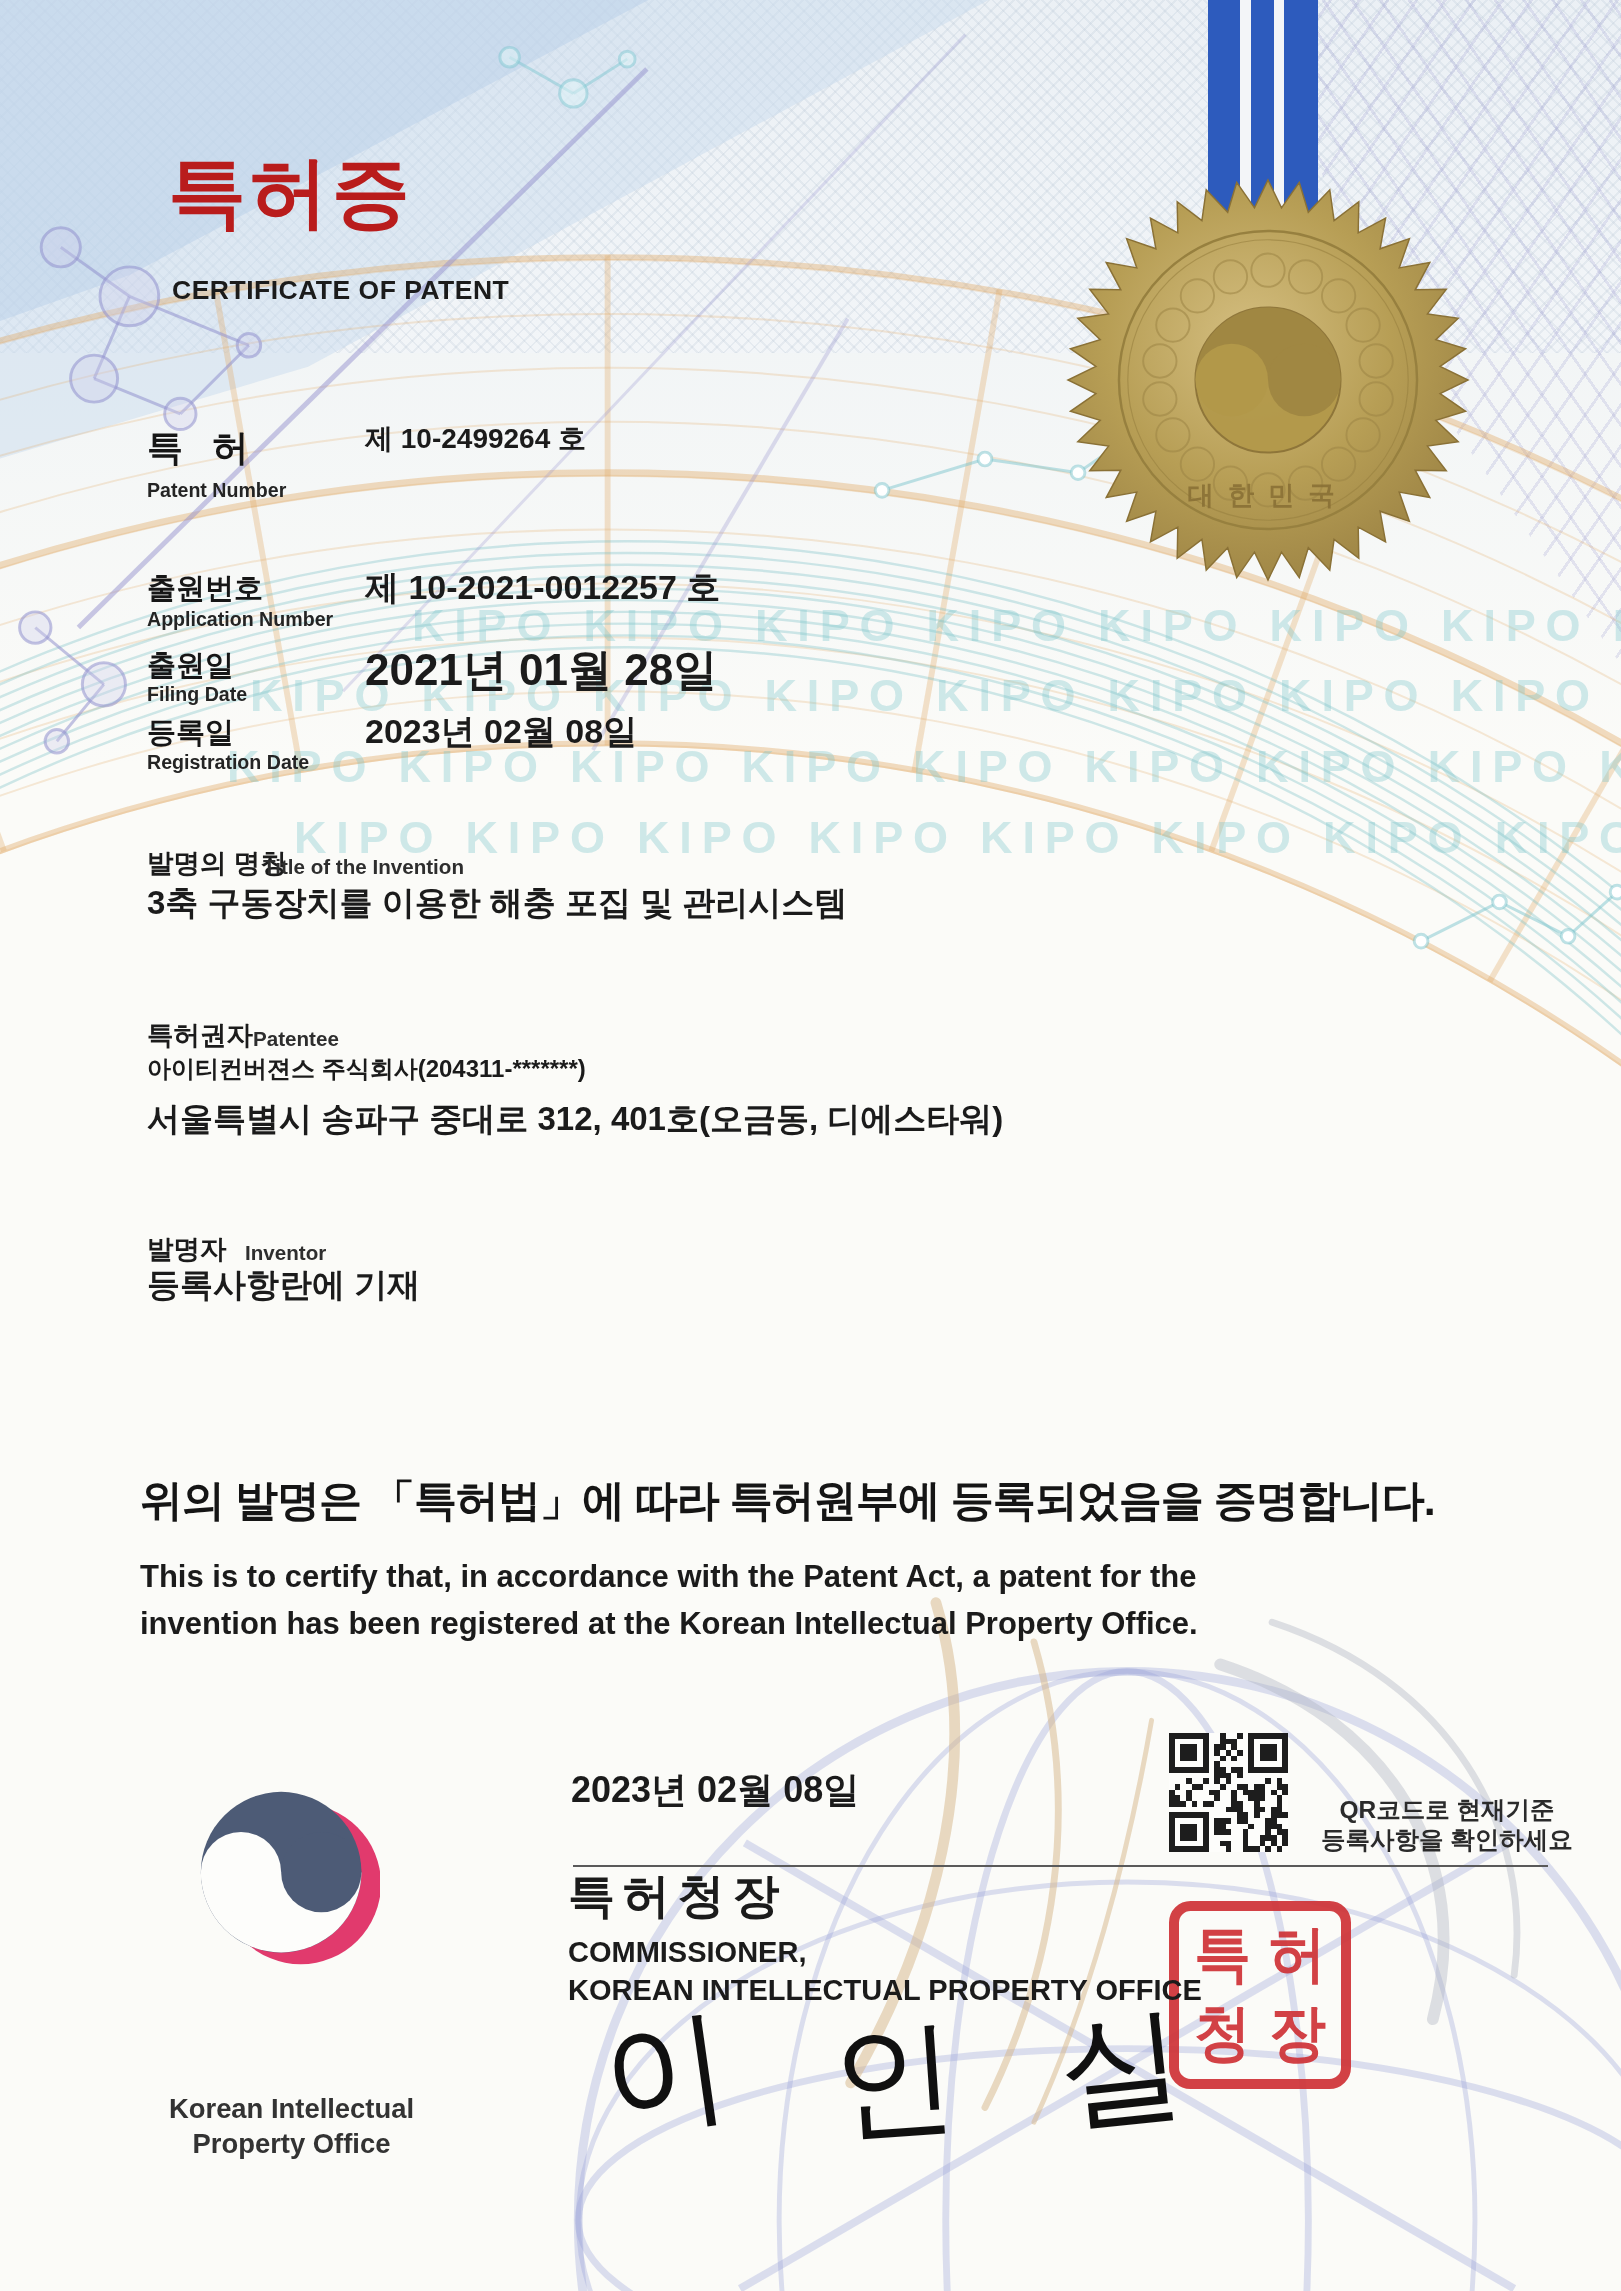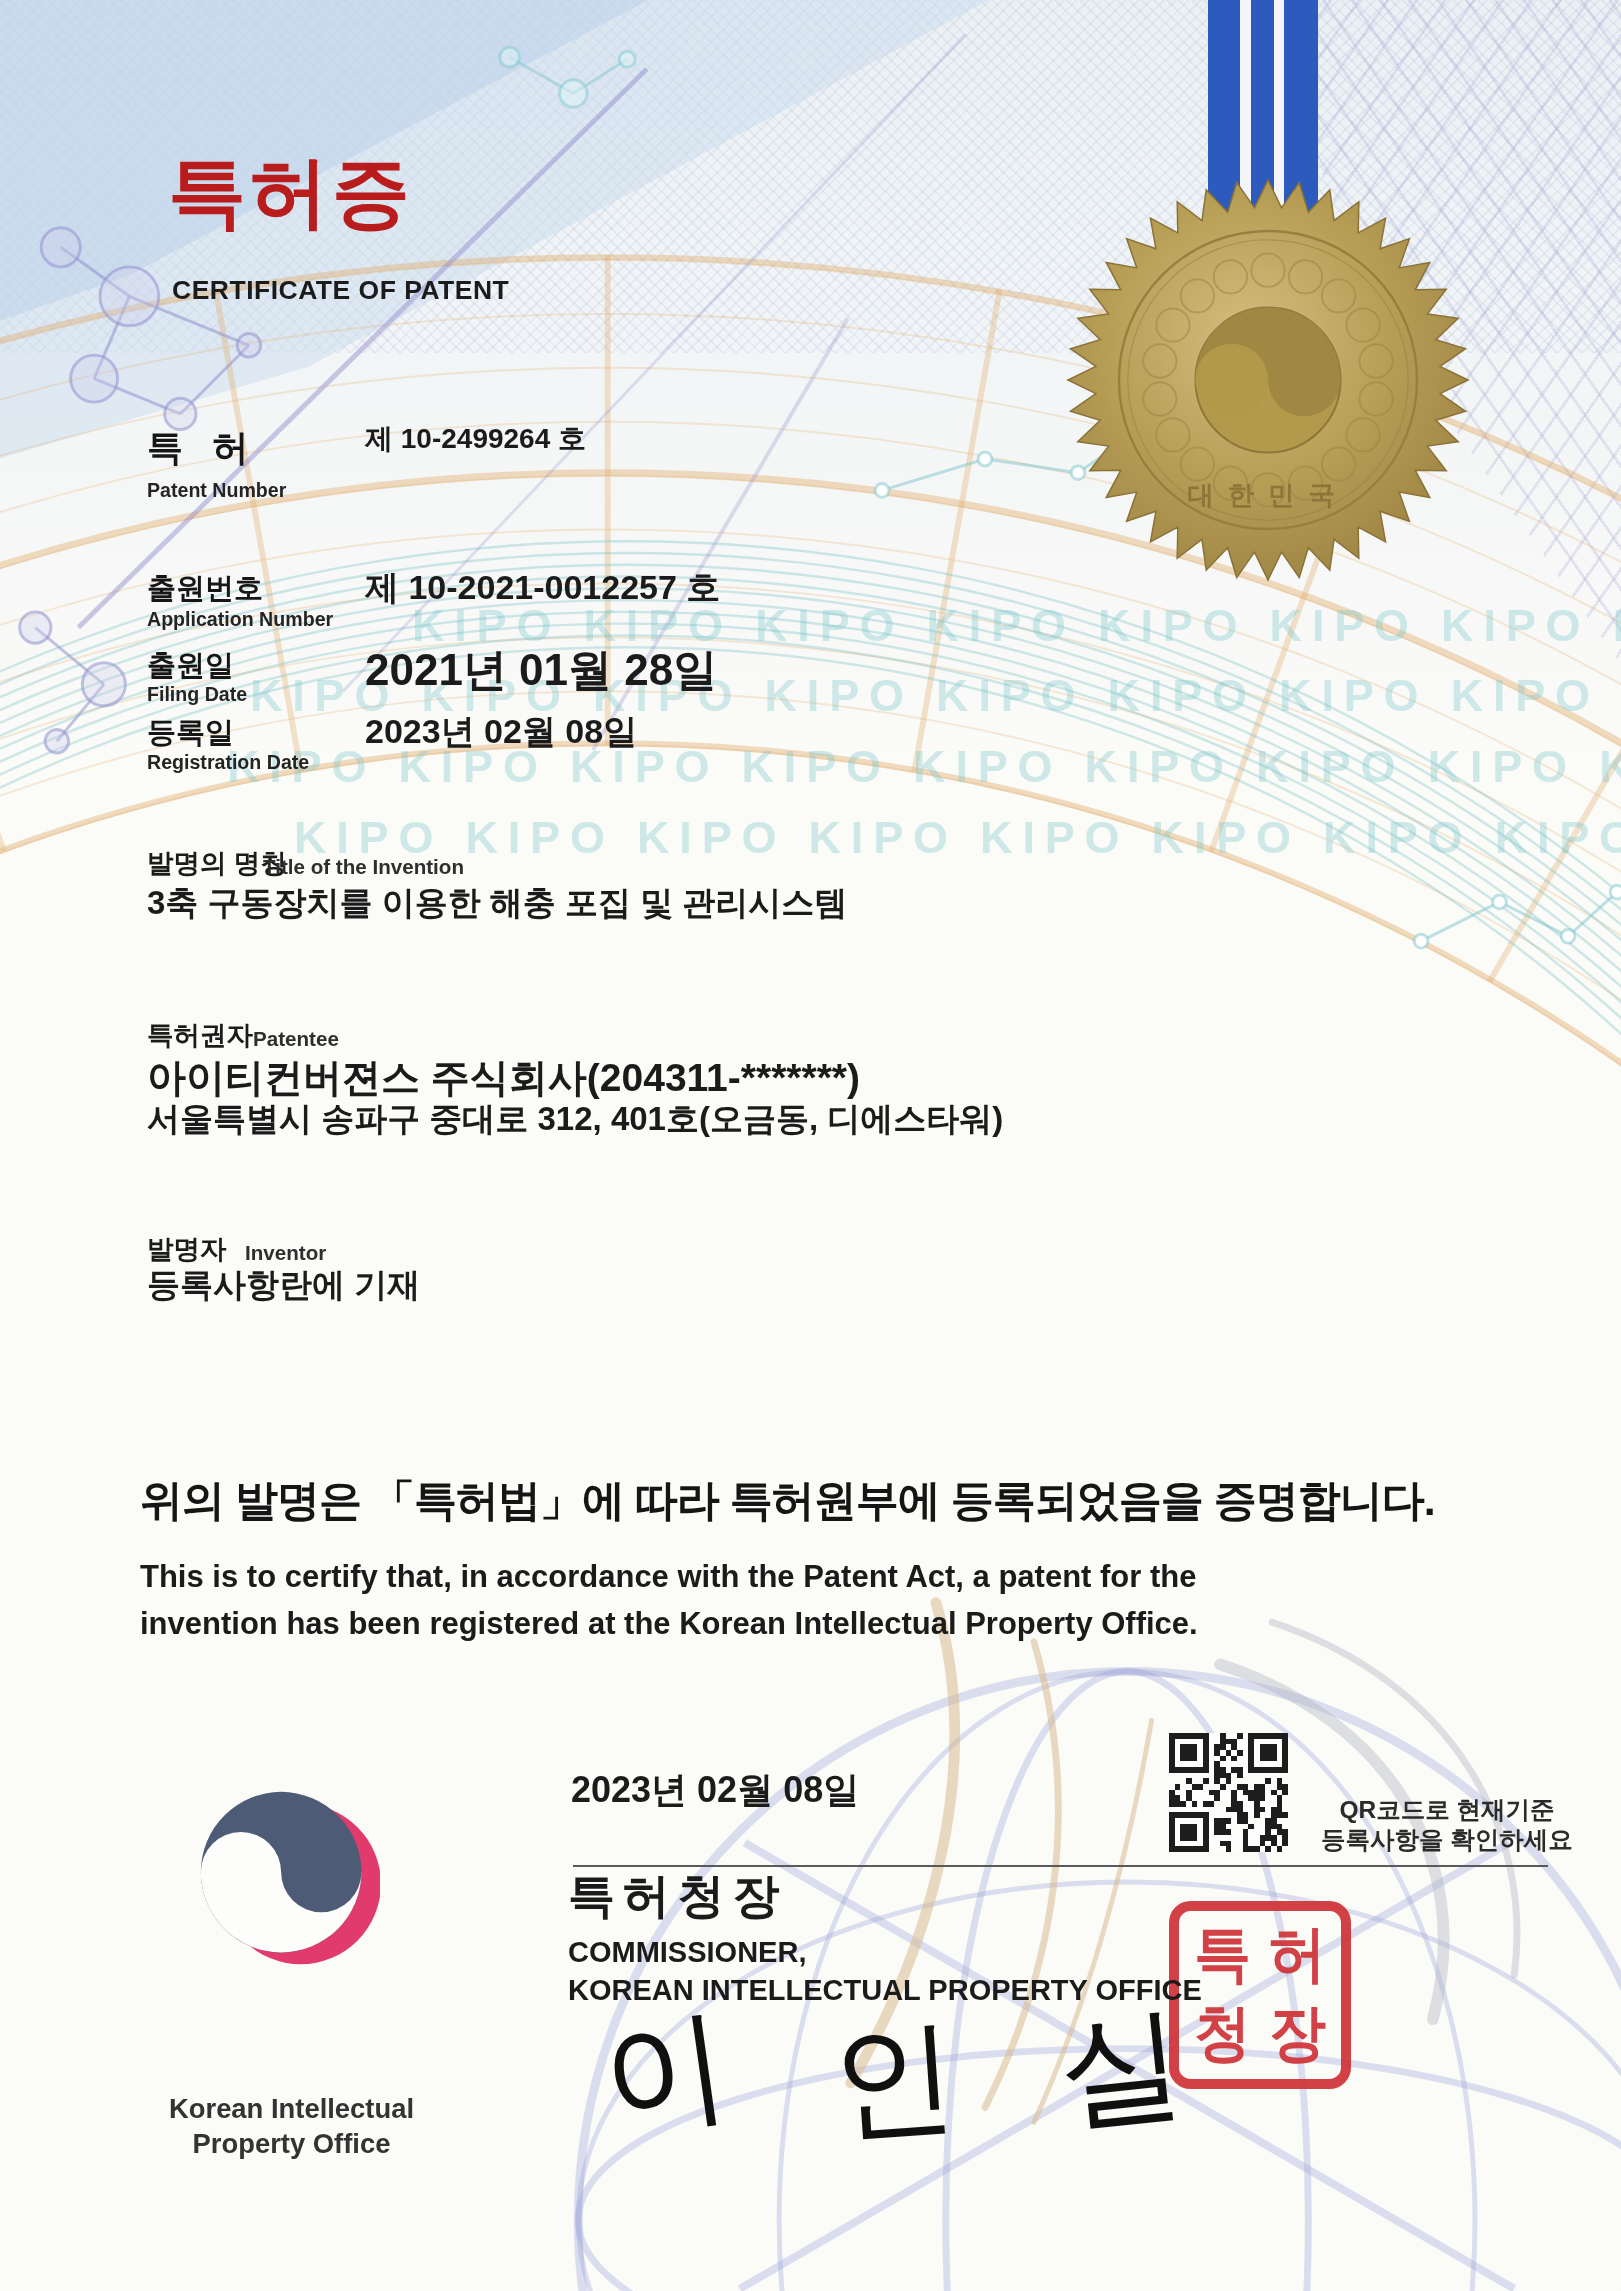--- a/index.html
+++ b/index.html
@@ -57,21 +57,21 @@
   #f3-en{left:147px;top:684px;}
   #f3-val{left:365px;top:645px;font-size:44px;font-weight:800;}
   #f4-ko{left:147px;top:716px;font-size:29px;}
   #f4-en{left:147px;top:752px;}
   #f4-val{left:365px;top:712px;font-size:34px;font-weight:800;}
   #inv-ko{left:147px;top:849px;font-size:26.5px;font-weight:700;}
   #inv-en{left:263px;top:855px;font-size:20.6px;font-weight:600;color:#2e2e2e;}
   #inv-title{left:147px;top:885px;font-size:33px;font-weight:800;}
   #pat-ko{left:147px;top:1021px;font-size:26.5px;font-weight:700;}
   #pat-en{left:253px;top:1027px;font-size:20.6px;font-weight:600;color:#2e2e2e;}
-  #pat-l1{left:147px;top:1056px;font-size:39px;font-weight:800;}
+  #pat-l1{left:147px;top:1056px;font-size:24px;font-weight:800;}
   #pat-l2{left:147px;top:1101px;font-size:33px;font-weight:800;}
   #invr-ko{left:147px;top:1235px;font-size:26.5px;font-weight:700;}
   #invr-en{left:245px;top:1241px;font-size:20.6px;font-weight:600;color:#2e2e2e;}
   #invr-val{left:147px;top:1267px;font-size:33px;font-weight:800;}
   #stmt-ko{left:140px;top:1476px;font-size:43px;font-weight:800;letter-spacing:-1px;color:#151515;}
   #stmt-en1{left:140px;top:1560px;font-size:31px;font-weight:700;}
   #stmt-en2{left:140px;top:1607px;font-size:31px;font-weight:700;}
   #issue-date{left:571px;top:1770px;font-size:36px;font-weight:600;}
   #rule{left:573px;top:1865px;width:975px;height:2px;background:#5a5a5a;z-index:5;}
   #comm-ko{left:568px;top:1870px;font-size:47px;font-weight:800;letter-spacing:7.8px;}

